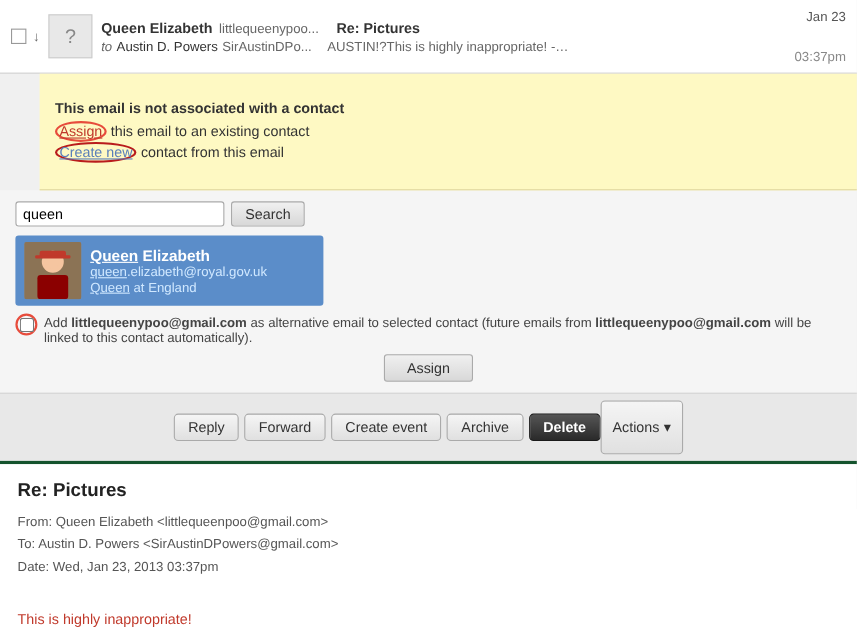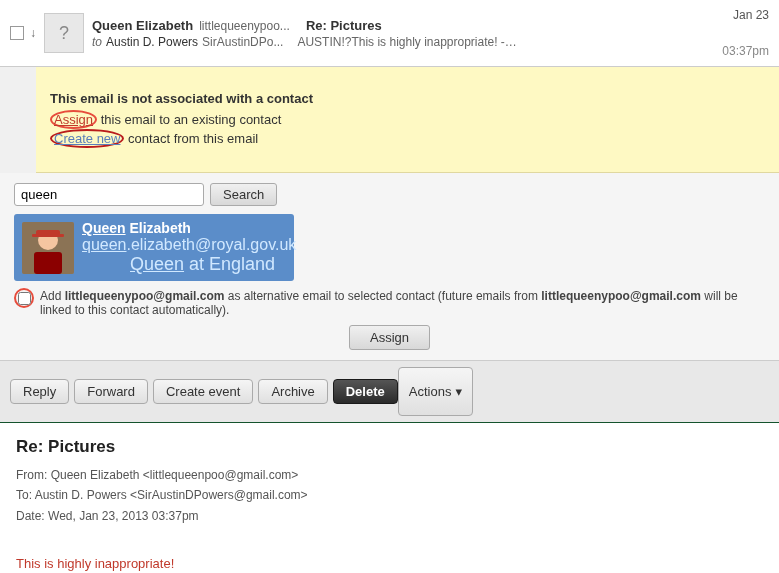--- a/index.html
+++ b/index.html
@@ -197,30 +197,30 @@
     .contact-info { color: #fff; }
     .contact-name-result {
       font-weight: bold;
       font-size: 14px;
       color: #fff;
     }
     .contact-name-highlight {
       text-decoration: underline;
     }
     .contact-email-result {
-      font-size: 16px;
+      font-size: 12px;
       color: #d0e8ff;
+      text-align: right;
     }
     .contact-email-highlight {
       text-decoration: underline;
     }
     .contact-location {
-      font-size: 18px;
+      font-size: 12px;
       color: #d0e8ff;
-      margin-left: 48px;
     }
 
     
     .checkbox-row {
       display: flex;
       align-items: flex-start;
       gap: 6px;
       font-size: 12px;
       color: #444;
       margin-bottom: 8px;
@@ -254,23 +254,23 @@
       padding: 4px 20px;
       font-size: 13px;
       cursor: pointer;
       color: #333;
     }
 
     
     .action-bar {
       display: flex;
       align-items: center;
-      justify-content: flex-start;
+      justify-content: center;
       background: #e8e8e8;
-      border-bottom: 1px solid #14532d;
+      border-bottom: 3px solid #14532d;
       padding: 6px 10px;
     }
     .action-bar-left {
       display: flex;
       gap: 5px;
     }
     .action-btn {
       background: linear-gradient(to bottom, #f5f5f5, #e0e0e0);
       border: 1px solid #aaa;
       border-radius: 4px;

